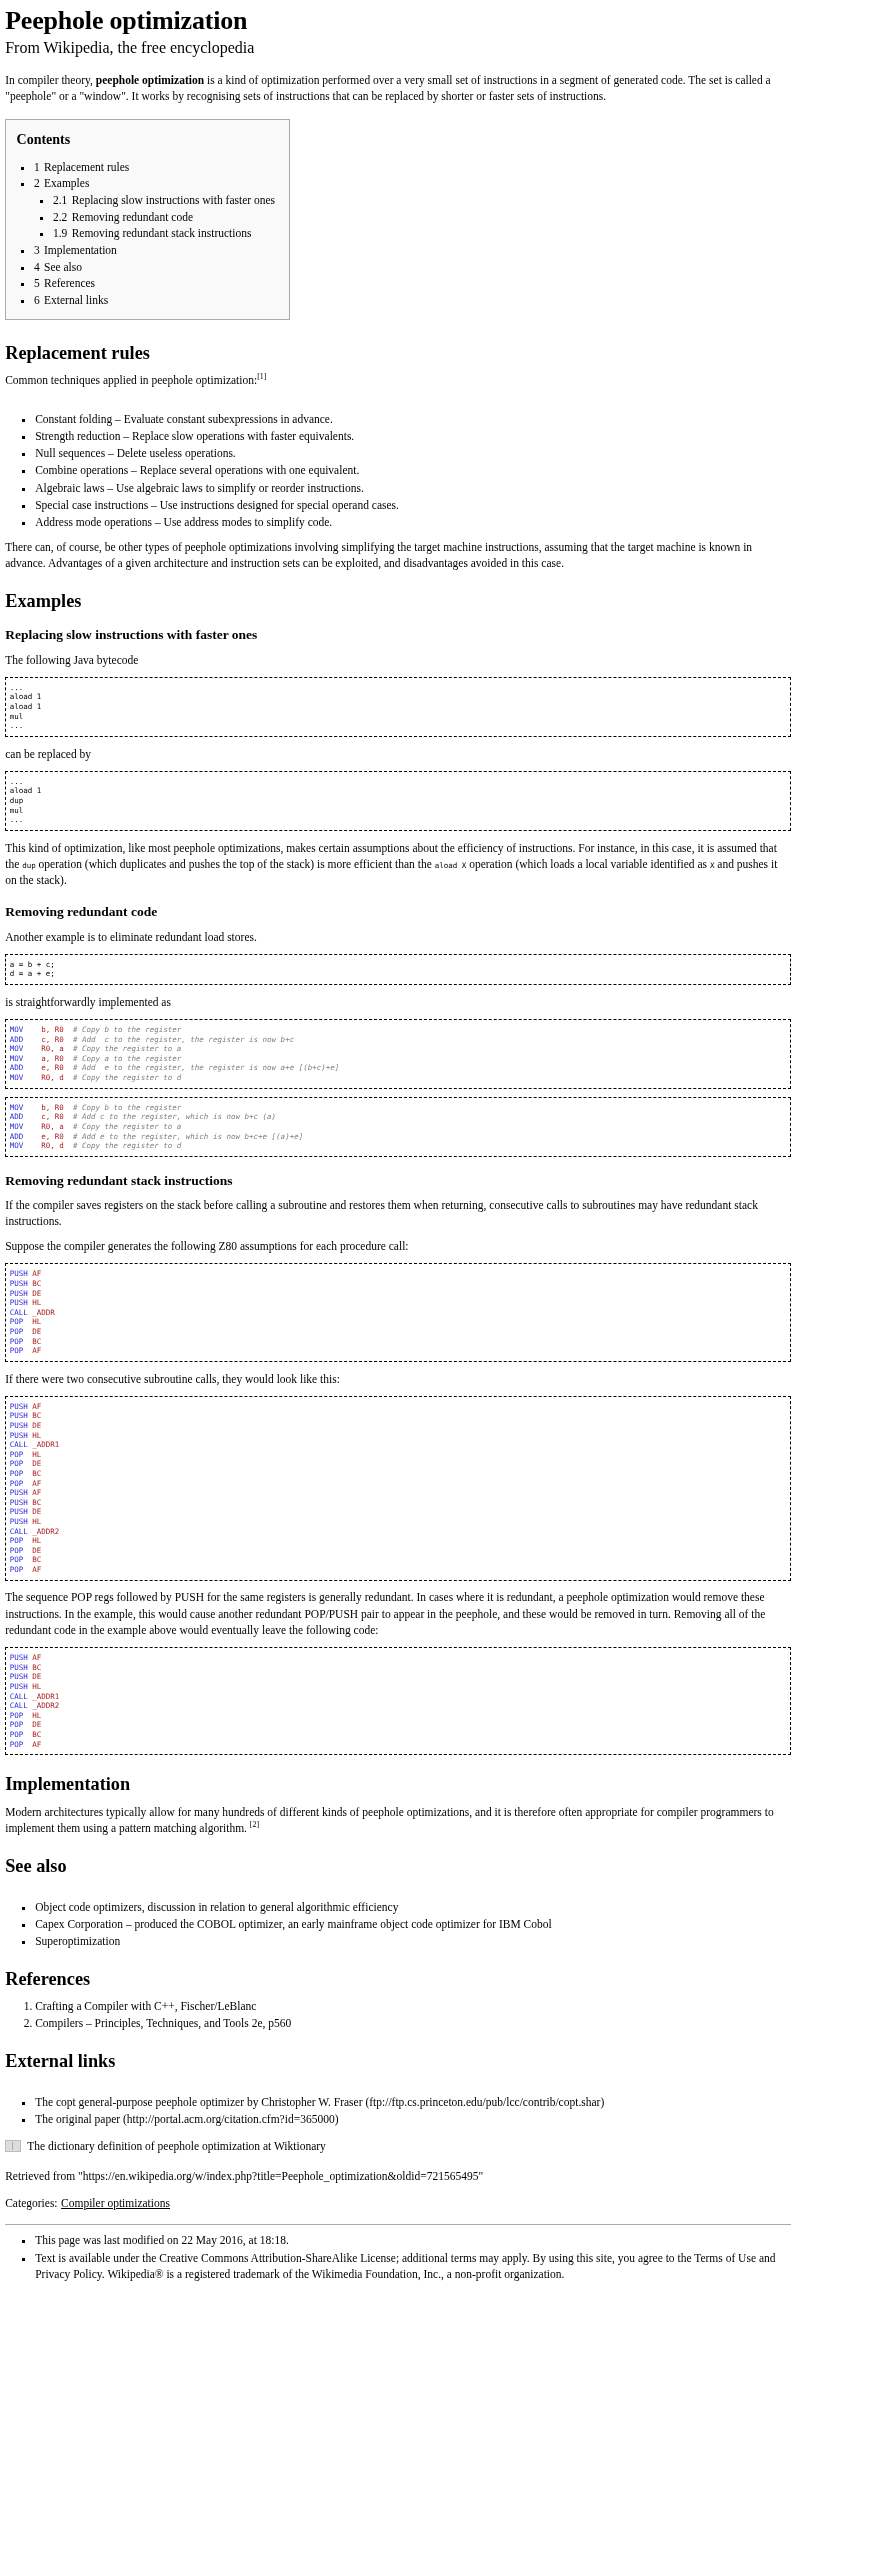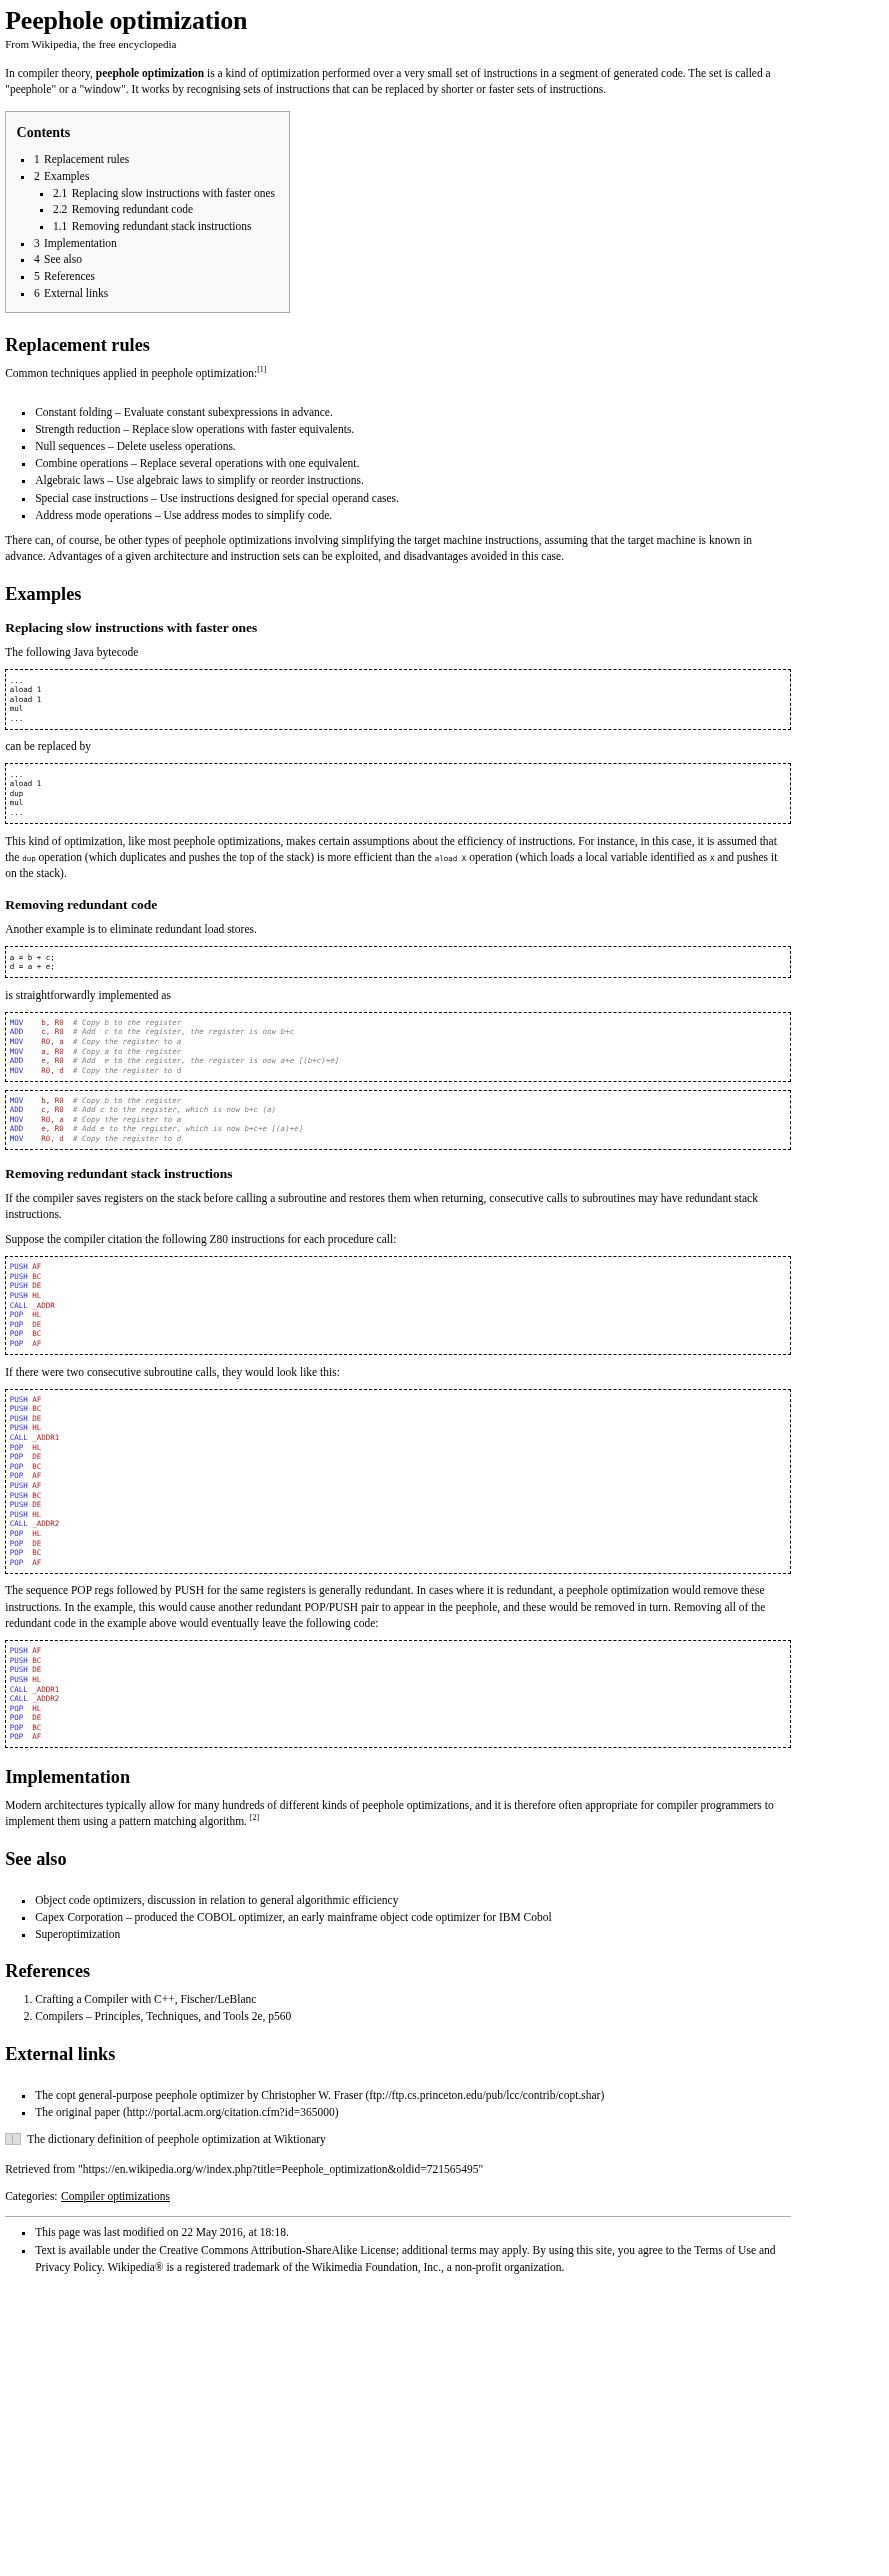--- a/index.html
+++ b/index.html
@@ -20,21 +20,21 @@
     padding: 5.2px 5.2px 8.7px 5.2px;
   }
   h1.title {
     font-size: 26px;
     font-weight: bold;
     margin: 1.7px 0 1.7px 0;
     line-height: 1.1;
     letter-spacing: -0.2px;
   }
   .tagline {
-    font-size: 11px;
+    font-size: 16px;
     margin: 0 0 12.2px 0;
   }
   p {
     margin: 8.7px 0;
   }
   h2 {
     font-size: 18.3px;
     font-weight: bold;
     margin: 19px 0 8.7px 0;
     line-height: 1.15;
@@ -177,21 +177,21 @@
       <li>
         <span class="tocnumber">2</span><span class="toclink">Examples</span>
         <ul>
           <li>
             <span class="tocnumber">2.1</span><span class="toclink">Replacing slow instructions with faster ones</span>
           </li>
           <li>
             <span class="tocnumber">2.2</span><span class="toclink">Removing redundant code</span>
           </li>
           <li>
-            <span class="tocnumber">1.1</span><span class="toclink">Removing redundant stack instructions</span>
+            <span class="tocnumber">1.9</span><span class="toclink">Removing redundant stack instructions</span>
           </li>
         </ul>
       </li>
       <li>
         <span class="tocnumber">3</span><span class="toclink">Implementation</span>
       </li>
       <li>
         <span class="tocnumber">4</span><span class="toclink">See also</span>
       </li>
       <li>
@@ -247,21 +247,21 @@
 <span class="kw">ADD</span>    <span class="reg">e, R0</span>  <span class="cmt"># Add  e to the register, the register is now a+e [(b+c)+e]</span>
 <span class="kw">MOV</span>    <span class="reg">R0, d</span>  <span class="cmt"># Copy the register to d</span></pre>
   <pre><span class="kw">MOV</span>    <span class="reg">b, R0</span>  <span class="cmt"># Copy b to the register</span>
 <span class="kw">ADD</span>    <span class="reg">c, R0</span>  <span class="cmt"># Add c to the register, which is now b+c (a)</span>
 <span class="kw">MOV</span>    <span class="reg">R0, a</span>  <span class="cmt"># Copy the register to a</span>
 <span class="kw">ADD</span>    <span class="reg">e, R0</span>  <span class="cmt"># Add e to the register, which is now b+c+e [(a)+e]</span>
 <span class="kw">MOV</span>    <span class="reg">R0, d</span>  <span class="cmt"># Copy the register to d</span></pre>
 
   <h3>Removing redundant stack instructions</h3>
   <p>If the compiler saves registers on the stack before calling a subroutine and restores them when returning, consecutive calls to subroutines may have redundant stack instructions.</p>
-  <p>Suppose the compiler citation the following Z80 instructions for each procedure call:</p>
+  <p>Suppose the compiler generates the following Z80 assumptions for each procedure call:</p>
   <pre><span class="kw">PUSH</span> <span class="reg">AF</span>
 <span class="kw">PUSH</span> <span class="reg">BC</span>
 <span class="kw">PUSH</span> <span class="reg">DE</span>
 <span class="kw">PUSH</span> <span class="reg">HL</span>
 <span class="kw">CALL</span> <span class="reg">_ADDR</span>
 <span class="kw">POP</span>  <span class="reg">HL</span>
 <span class="kw">POP</span>  <span class="reg">DE</span>
 <span class="kw">POP</span>  <span class="reg">BC</span>
 <span class="kw">POP</span>  <span class="reg">AF</span></pre>
   <p>If there were two consecutive subroutine calls, they would look like this:</p>

